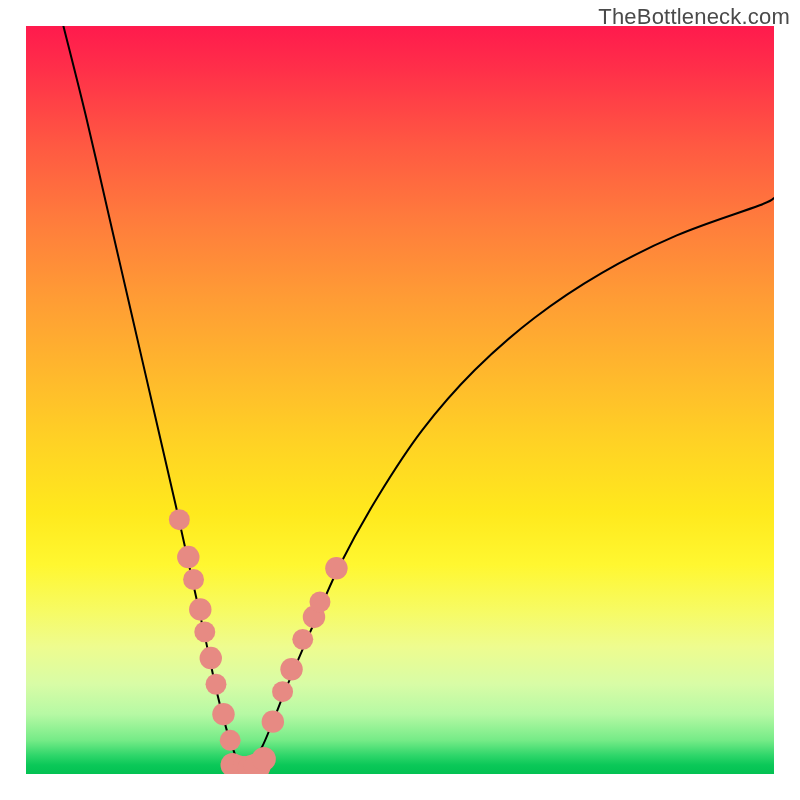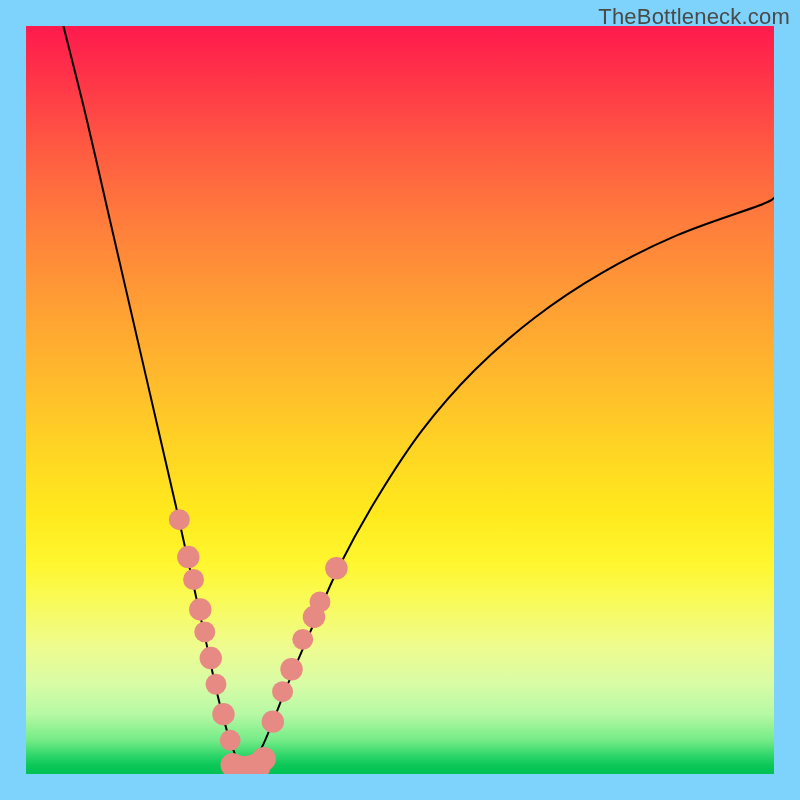--- a/index.html
+++ b/index.html
@@ -8,21 +8,21 @@
     width: 800px;
     height: 800px;
     overflow: hidden;
     background: #000;
     font-family: Arial, Helvetica, sans-serif;
   }
   .frame {
     position: absolute;
     left: 0; top: 0;
     width: 800px; height: 800px;
-    background: #7dd3fc;
+    background: #ffffff;
   }
   .plot {
     position: absolute;
     left: 26px;
     top: 26px;
     width: 748px;
     height: 748px;
     overflow: hidden;
     
     background: linear-gradient(to bottom,

